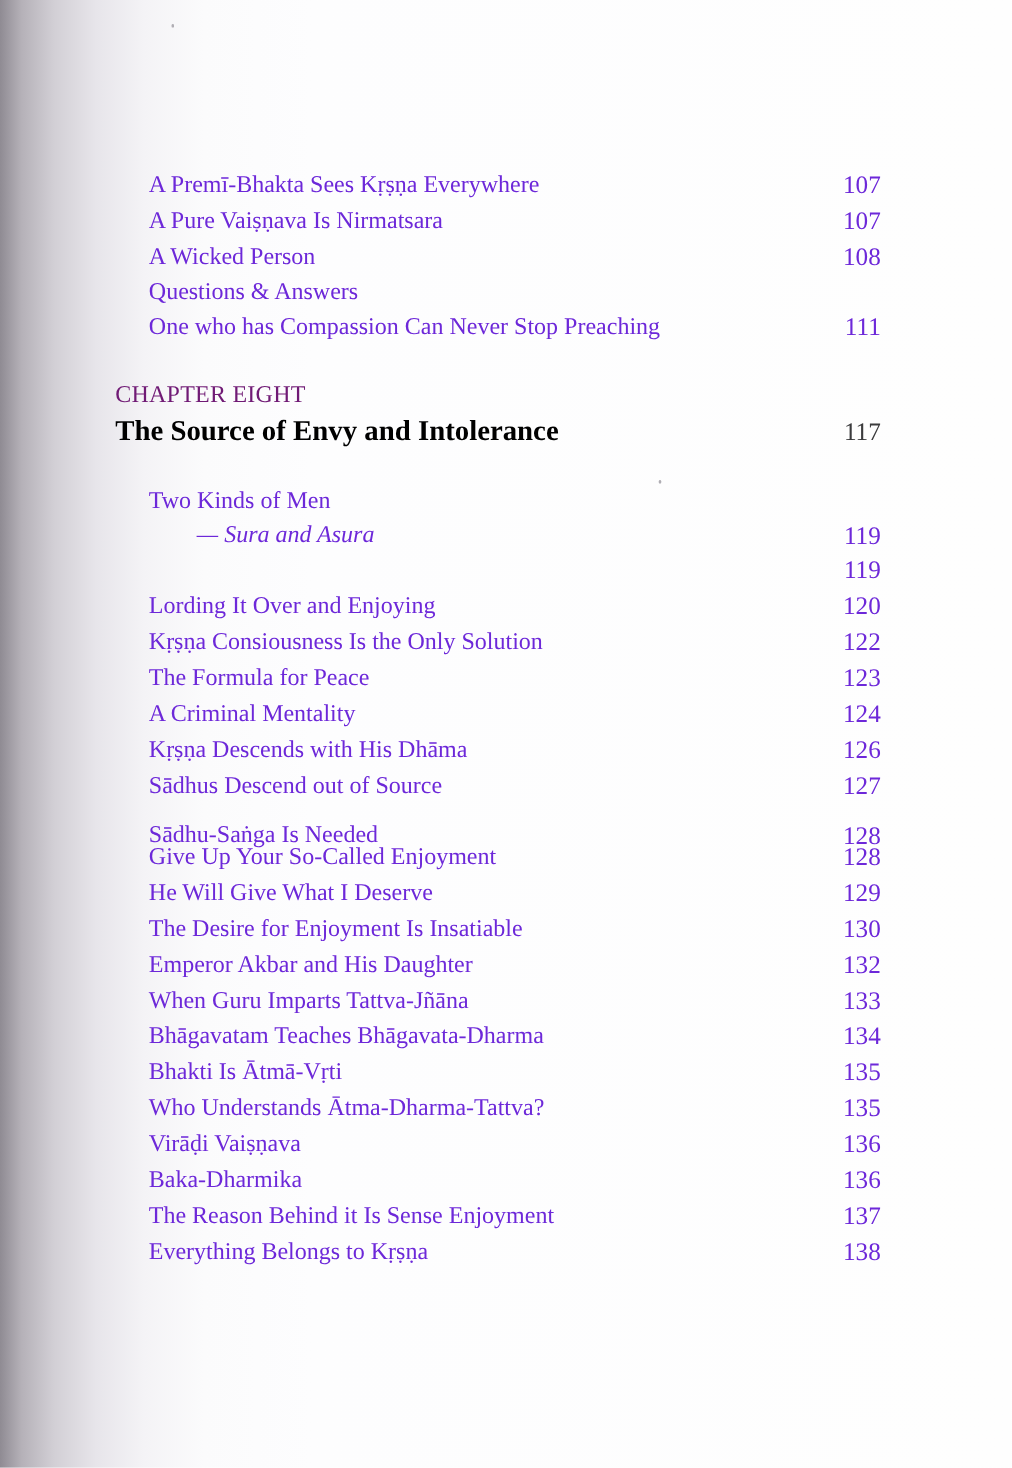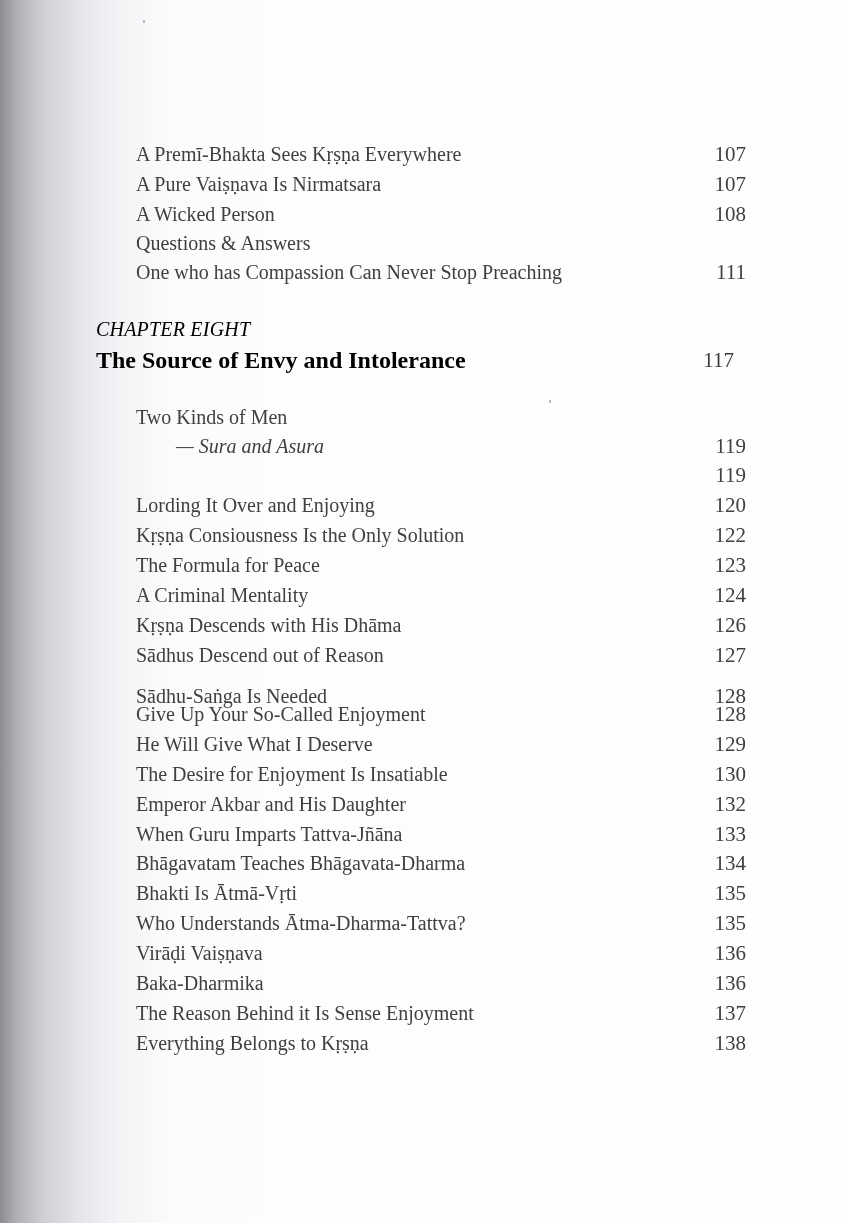--- a/index.html
+++ b/index.html
@@ -23,26 +23,26 @@
       font-family: "Liberation Serif", "DejaVu Serif", serif;
       color: #3a3a3c;
     }
     .page {
       position: absolute;
       left: 0; top: 0;
       width: 843px; height: 1223px;
     }
     .entry {
       position: absolute;
-      left: 136px;
+      left: 124px;
       width: 610px;
       height: 30px;
       font-size: 20px;
       line-height: 30px;
-      color: #404040;
+      color: #6d28d9;
       white-space: nowrap;
     }
     .entry .title {
       position: absolute;
       left: 0;
       top: 0;
     }
     .entry .title.italic {
       font-style: italic;
       left: 40px;
@@ -53,23 +53,22 @@
       top: 0;
       text-align: left;
       font-size: 21px;
     }
     .chapter-label {
       position: absolute;
       left: 96px;
       top: 314px;
       font-size: 20px;
       line-height: 30px;
-      color: #000000;
+      color: #701a75;
       letter-spacing: 0.2px;
-      font-style: italic;
     }
     .chapter-title-row {
       position: absolute;
       left: 96px;
       top: 343px;
       width: 638px;
       height: 34px;
     }
     .chapter-title {
       position: absolute;
@@ -157,21 +156,21 @@
     </div>
     <div class="entry" style="top:580px;">
       <span class="title">A Criminal Mentality</span>
       <span class="pg">124</span>
     </div>
     <div class="entry" style="top:610px;">
       <span class="title">Kṛṣṇa Descends with His Dhāma</span>
       <span class="pg">126</span>
     </div>
     <div class="entry" style="top:640px;">
-      <span class="title">Sādhus Descend out of Reason</span>
+      <span class="title">Sādhus Descend out of Source</span>
       <span class="pg">127</span>
     </div>
     <div class="entry" style="top:669px;margin-top:12px;">
       <span class="title">Sādhu-Saṅga Is Needed</span>
       <span class="pg">128</span>
     </div>
     <div class="entry" style="top:699px;">
       <span class="title">Give Up Your So-Called Enjoyment</span>
       <span class="pg">128</span>
     </div>

